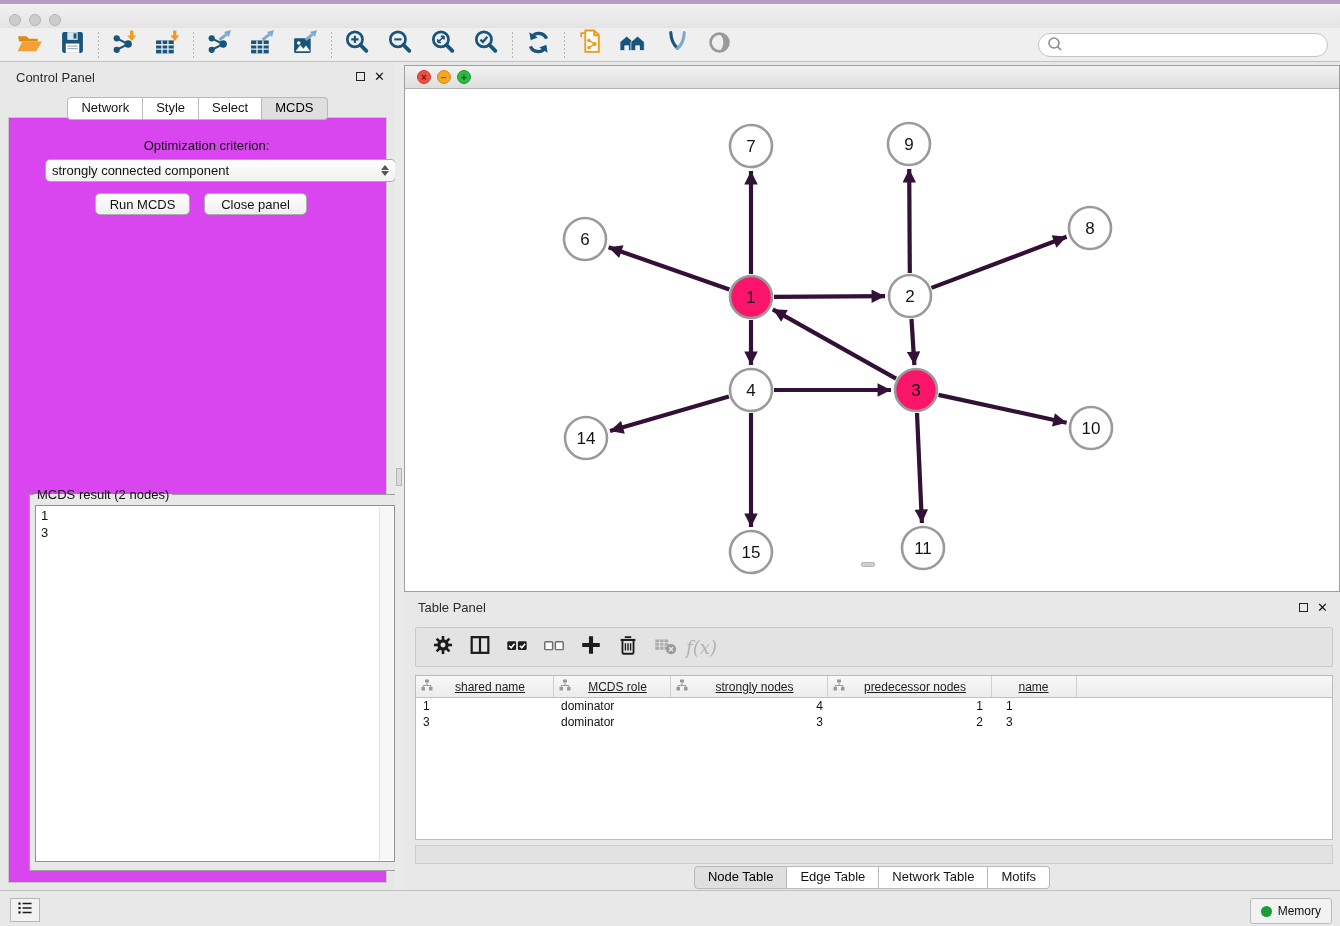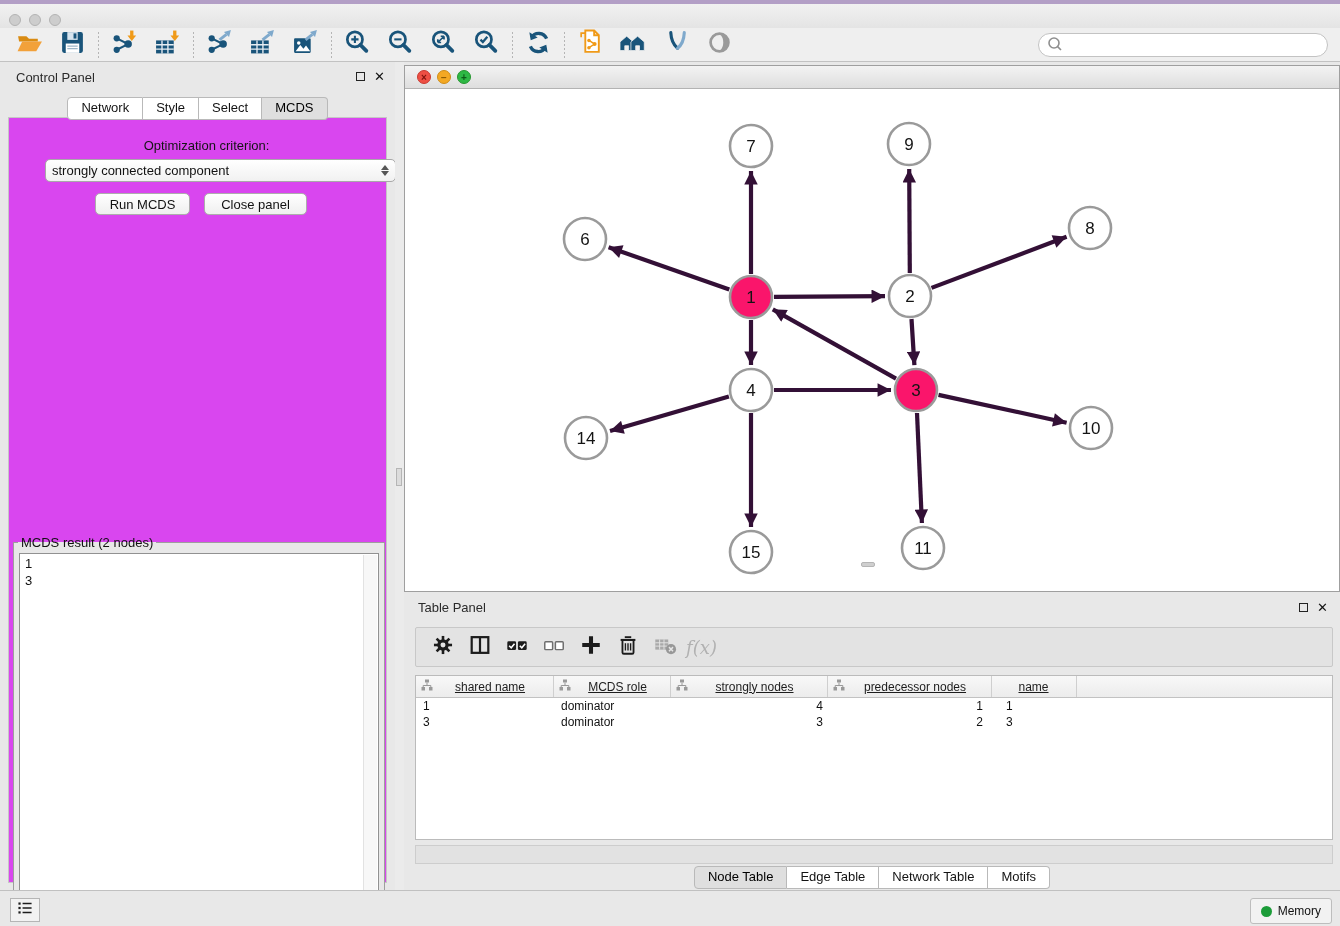--- a/index.html
+++ b/index.html
@@ -321,21 +321,21 @@
     <div class="abs" id="opt-label" style="left:0;top:20px;">Optimization criterion:</div>
     <div class="abs" id="criterion-select" style="left:36px;top:41px;">
       <span>strongly connected component</span>
       <span class="stepper">
           <i class="up"></i>
           <i class="down"></i>
         </span>
     </div>
     <div class="cp-button" id="run-btn" style="left:86px;top:75px;">Run MCDS</div>
     <div class="cp-button" id="closepanel-btn" style="left:195px;top:75px;">Close panel</div>
-    <fieldset class="abs" id="result-fieldset" style="left:4px;top:369px;margin-top:48px;">
+    <fieldset class="abs" id="result-fieldset" style="left:20px;top:369px;">
       <legend>MCDS result (2 nodes)</legend>
       <div id="result-area">
         <div id="result-lines">
             <div>1</div>
             <div>3</div>
           </div>
         <div id="result-scroll"></div>
       </div>
     </fieldset>
   </div>

